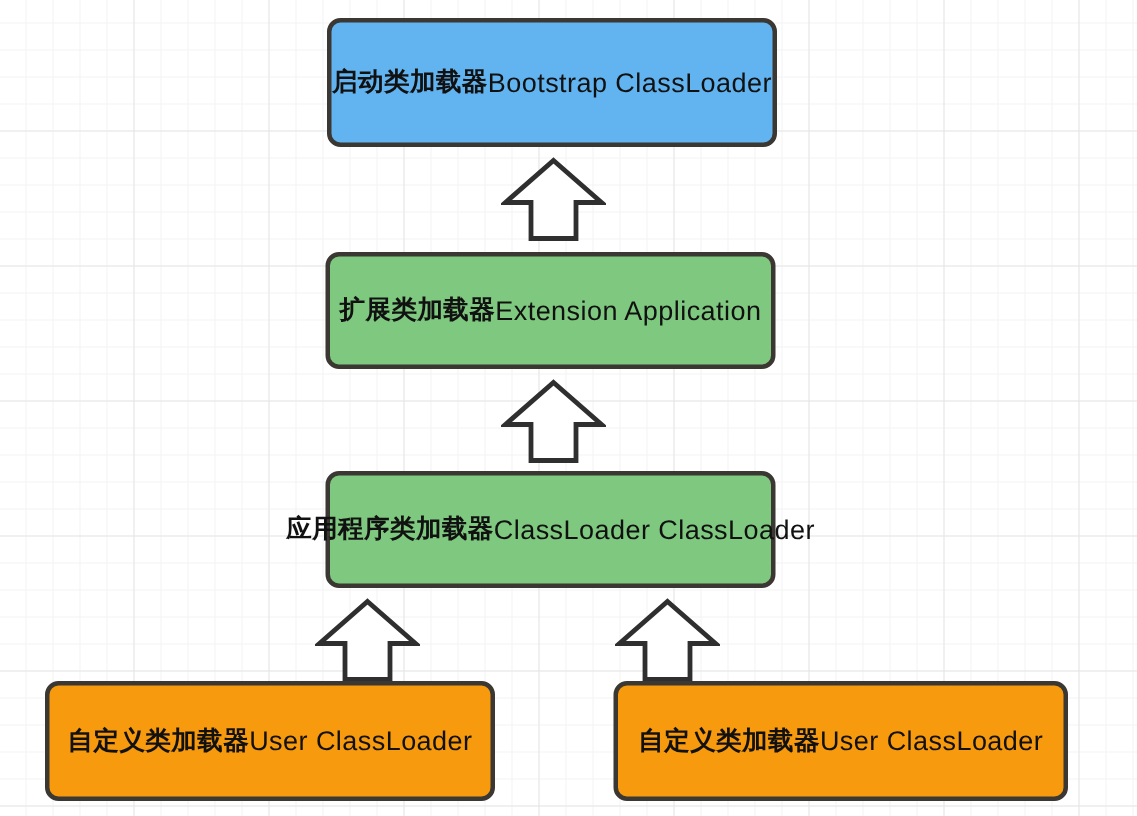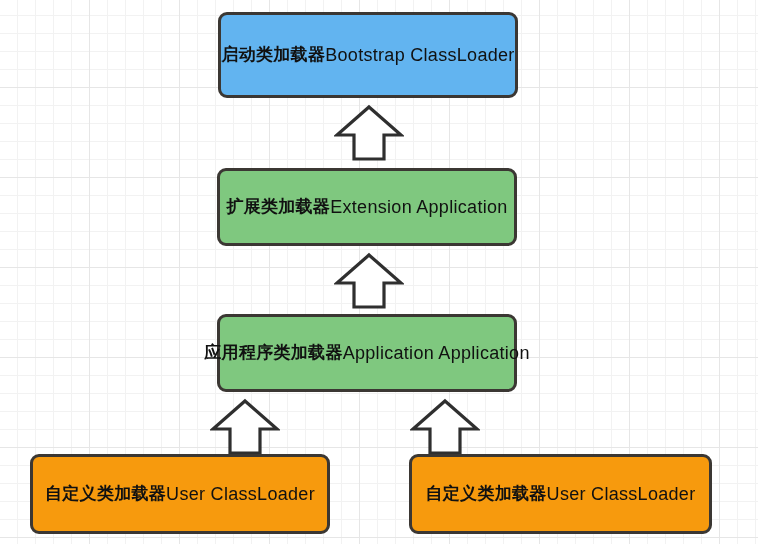--- a/index.html
+++ b/index.html
@@ -119,21 +119,21 @@
     <div class="line-cn">扩展类加载器</div>
     <div class="line-en">Extension  Application</div>
   </div>
 
   <svg class="arrow" id="arrow-app-to-ext" viewBox="0 0 70 58">
     <polygon points="35,3 67,31 50,31 50,55 20,55 20,31 3,31" fill="#ffffff" stroke="#2f2f2f" stroke-width="3.2" stroke-linejoin="miter"></polygon>
   </svg>
 
   <div class="node" id="node-application">
     <div class="line-cn">应用程序类加载器</div>
-    <div class="line-en">Application  Application</div>
+    <div class="line-en">ClassLoader  ClassLoader</div>
   </div>
 
   <svg class="arrow" id="arrow-userL-to-app" viewBox="0 0 70 58">
     <polygon points="35,3 67,31 50,31 50,55 20,55 20,31 3,31" fill="#ffffff" stroke="#2f2f2f" stroke-width="3.2" stroke-linejoin="miter"></polygon>
   </svg>
 
   <svg class="arrow" id="arrow-userR-to-app" viewBox="0 0 70 58">
     <polygon points="35,3 67,31 50,31 50,55 20,55 20,31 3,31" fill="#ffffff" stroke="#2f2f2f" stroke-width="3.2" stroke-linejoin="miter"></polygon>
   </svg>
 

